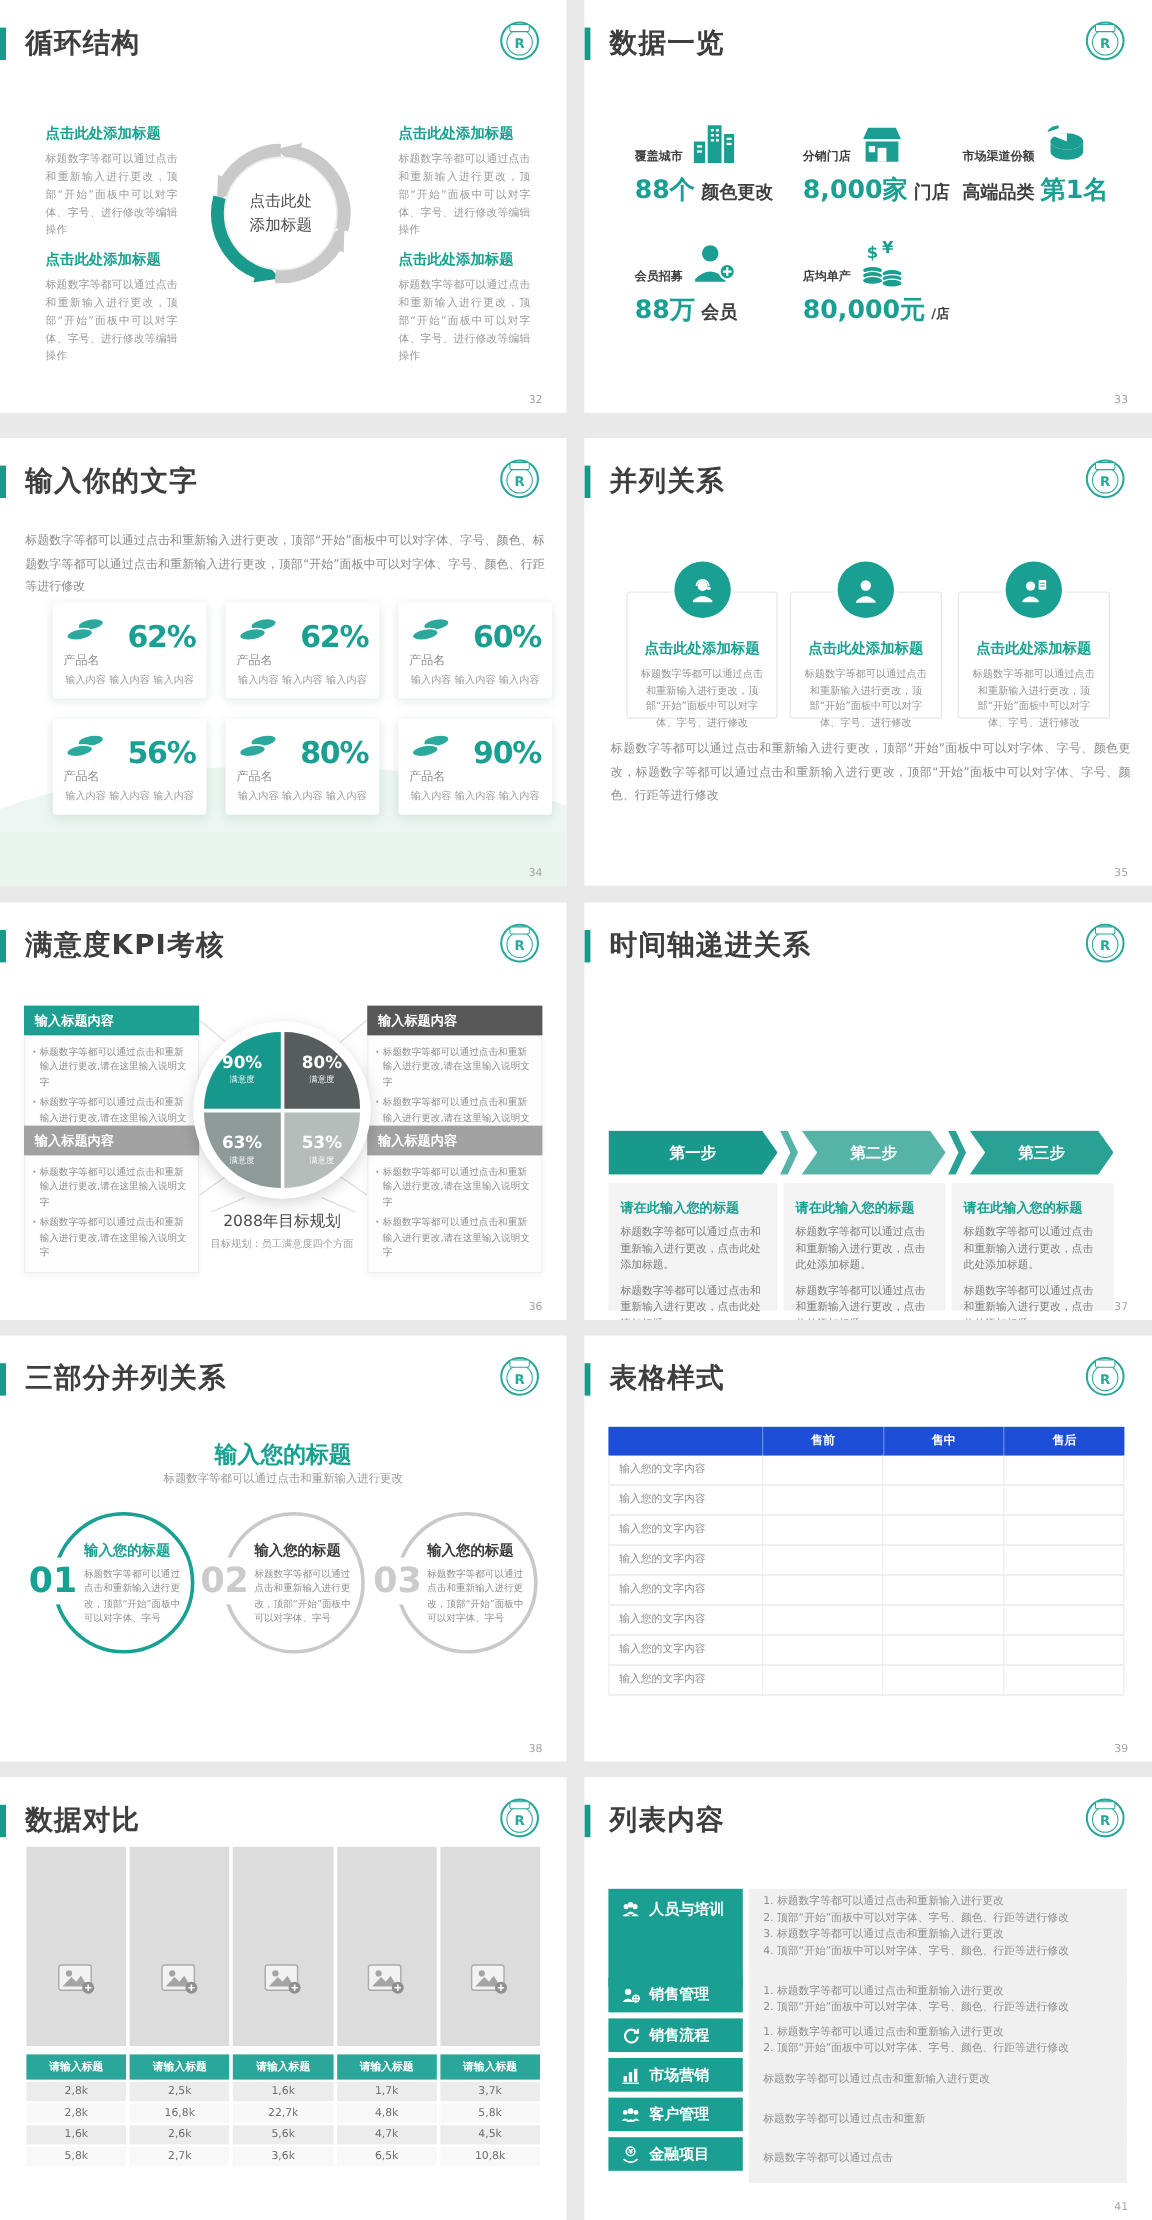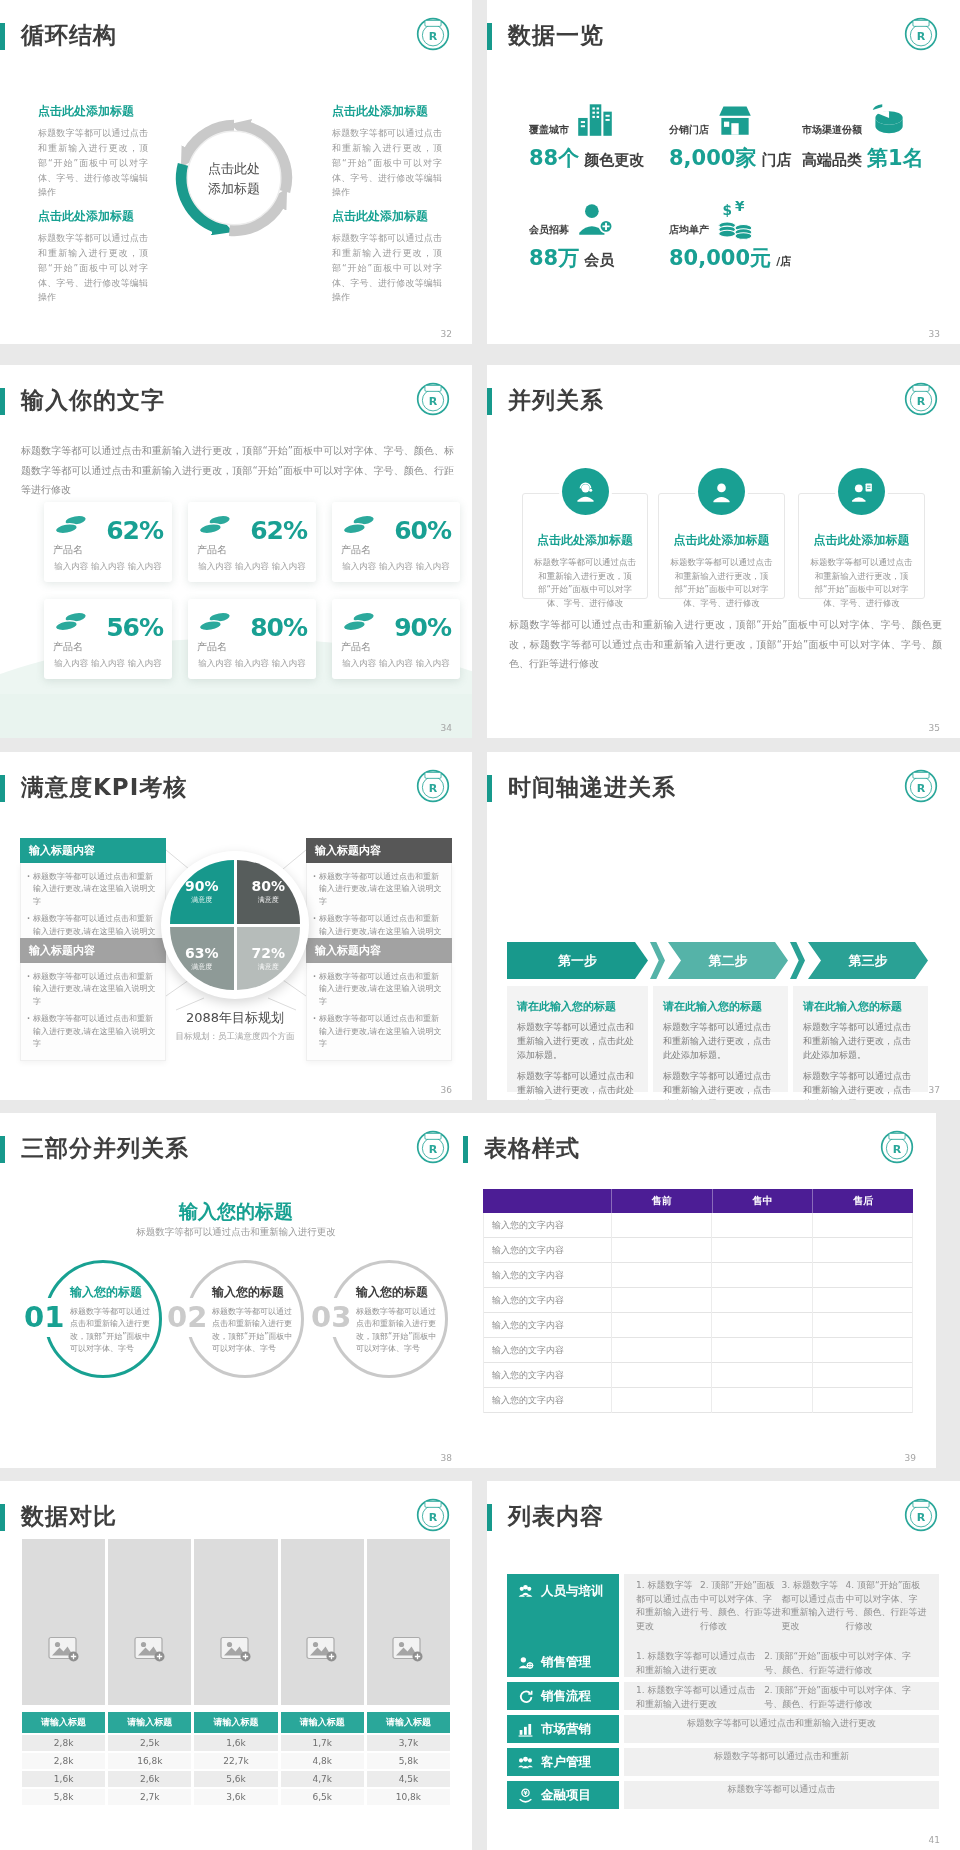--- a/index.html
+++ b/index.html
@@ -6,21 +6,21 @@
   html,body{width:960px;height:1850px;background:#e9e9e9;overflow:hidden;
     font-family:"DejaVu Sans","Liberation Sans",sans-serif}
   .sl{position:absolute;background:#fff;overflow:hidden}
   #s32{left:0;top:8;width:472px;height:344px}
   #s33{left:487px;top:8;width:473px;height:344px}
   #s34{left:0;top:365px;width:472px;height:373px}
   #s35{left:487px;top:365px;width:473px;height:373px}
   #s36{left:0;top:752px;width:472px;height:348px}
   #s37{left:487px;top:752px;width:473px;height:348px}
   #s38{left:0;top:1113px;width:472px;height:355px}
-  #s39{left:463px;top:1113px;width:473px;height:355px}
+  #s39{left:487px;top:1113px;width:473px;height:355px}
   #s40{left:0;top:1481px;width:472px;height:386px}
   #s41{left:487px;top:1481px;width:473px;height:369px}
   .tbar{position:absolute;left:0;top:23px;width:5px;height:27px;background:#17998c}
   .stitle{position:absolute;left:21px;top:20px;font-size:23px;color:#3e3e3e;letter-spacing:1px}
   .logo{position:absolute;top:17px;right:22px;width:34px;height:34px}
   .pg{position:absolute;right:20px;bottom:5px;font-size:9px;color:#a5a5a5}
   
   .cyc-block{position:absolute;width:110px}
   .cb1{left:38px;top:103px}.cb2{left:332px;top:103px}.cb3{left:38px;top:208px}.cb4{left:332px;top:208px}
   .cyc-h{font-size:12px;font-weight:bold;color:#17a192;margin-bottom:6px;white-space:nowrap}
@@ -103,21 +103,21 @@
   .tp-sub{position:absolute;left:0;width:100%;top:113px;text-align:center;font-size:9.5px;color:#9a9a9a}
   .tpc{position:absolute;top:147px;width:118px;height:118px;border-radius:50%;border:3px solid #c9c9c9;padding:21px 0 0 23px}
   .tpc1{left:44px;border-color:#18a192}.tpc2{left:186px}.tpc3{left:330px}
   .tpc-h{font-size:12px;font-weight:bold;color:#3d3d3d;white-space:nowrap}
   .tpc1 .tpc-h{color:#18a192}
   .tpc-b{font-size:8px;color:#909090;line-height:1.55;margin-top:5px;width:86px}
   .tpn{position:absolute;top:185px;font-size:29px;font-weight:bold;color:#cbcbcb;background:#fff;line-height:1;padding:5px 1px}
   .tpn1{left:23px;color:#18a192}.tpn2{left:166px}.tpn3{left:310px}
   
   .tbl{position:absolute;left:20px;top:76px;width:430px}
-  .tbl-head{display:grid;grid-template-columns:128px 1fr 1fr 1fr;background:#4c1d95;height:24px;line-height:24px;
+  .tbl-head{display:grid;grid-template-columns:128px 1fr 1fr 1fr;background:#1d4ed8;height:24px;line-height:24px;
     color:#fff;font-size:10px;font-weight:bold;text-align:center}
   .tbl-head div+div{border-left:1px solid rgba(255,255,255,.35)}
   .tbl-rows{border-left:1px solid #ececec;border-right:1px solid #ececec}
   .tbl-row{display:grid;grid-template-columns:127px 1fr 1fr 1fr;height:25px;line-height:25px;border-bottom:1px solid #e4e4e4;color:#8f8f8f;font-size:9px}
   .tbl-row div:first-child{padding-left:8px}
   .tbl-row div+div{border-left:1px solid #ececec}
   
   .ph-panel{position:absolute;left:22px;top:58px;width:428px;height:166px;display:grid;grid-template-columns:repeat(5,1fr);gap:3px}
   .ph{background:#dcdcdc;display:flex;align-items:flex-end;justify-content:center;padding-bottom:42px}
   .ph svg{width:32px;height:27px}
@@ -128,21 +128,21 @@
   .cmp-row div{display:flex;align-items:center;justify-content:center;font-size:9px;color:#6f6f6f;background:#ececec}
   .cmp-row.alt div{background:#f8f8f8}
   
   .li-row{position:absolute;left:20px;width:432px;display:flex;gap:5px}
   .li1{top:93px;height:82px}.li2{top:167px;height:29px}.li3{top:201px;height:28px}
   .li4{top:234px;height:28px}.li5{top:267px;height:28px}.li6{top:300px;height:28px}
   .li-label{width:112px;background:#1b9f92;color:#fff;display:flex;align-items:center;gap:7px;
     padding-left:10px;font-size:12.5px;font-weight:bold;flex:none;white-space:nowrap}
   .li1 .li-label{align-items:flex-start;padding-top:9px}
   .li-label svg{width:17px;height:17px;flex:none}
-  .li-body{flex:1;background:#f0f0f0;padding:2px 12px;display:flex;flex-direction:row;justify-content:center}
+  .li-body{flex:1;background:#f0f0f0;padding:19px 12px;display:flex;flex-direction:column;justify-content:center}
   .li1 .li-body{justify-content:flex-start;padding-top:5px}
   .li-line{font-size:9px;color:#8f8f8f;line-height:13.5px}
 </style>
 </head>
 <body>
 
 <svg width="0" height="0" style="position:absolute">
   <defs>
     <symbol id="i-logo" viewBox="0 0 40 40">
       <circle cx="20" cy="20" r="18" fill="none" stroke="#2aa79a" stroke-width="2"></circle>
@@ -527,21 +527,21 @@
       </div>
       <div class="q q2">
         <span class="q-pct">80%</span>
         <span class="q-lab">满意度</span>
       </div>
       <div class="q q3">
         <span class="q-pct">63%</span>
         <span class="q-lab">满意度</span>
       </div>
       <div class="q q4">
-        <span class="q-pct">72%</span>
+        <span class="q-pct">53%</span>
         <span class="q-lab">满意度</span>
       </div>
     </div>
   </div>
   <div class="kcap">
     <div class="kcap-t">2088年目标规划</div>
     <div class="kcap-s">目标规划：员工满意度四个方面</div>
   </div>
   <div class="pg">36</div>
 </section>

